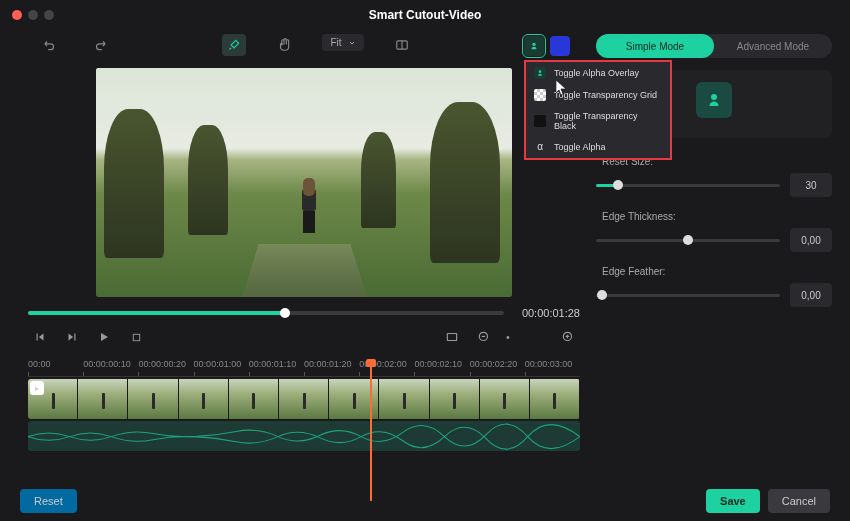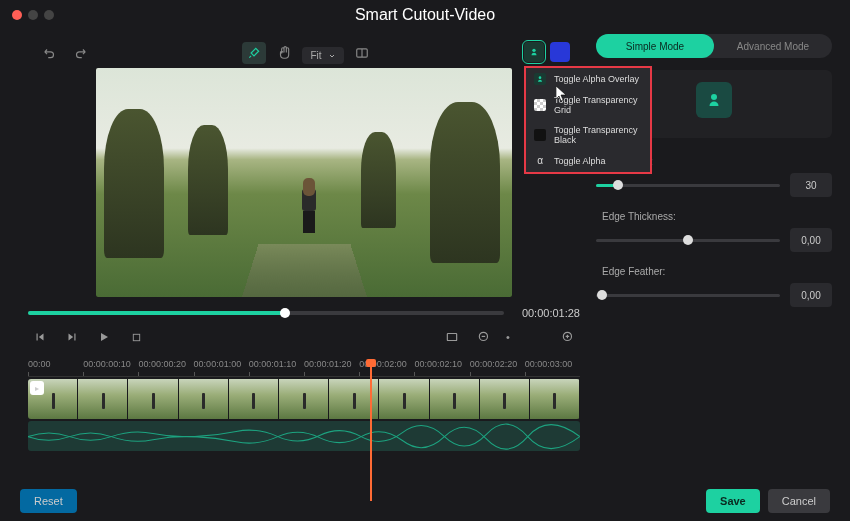--- a/index.html
+++ b/index.html
@@ -4,25 +4,25 @@
 <style>
 *{margin:0;padding:0;box-sizing:border-box;font-family:-apple-system,BlinkMacSystemFont,sans-serif}
 body{background:#1a1a1d;color:#ccc;width:850px;height:521px;overflow:hidden;font-size:11px}
 .app{width:850px;height:521px;position:relative}
 .titlebar{height:30px;display:flex;align-items:center;padding:0 12px;position:relative}
 .traffic{display:flex;gap:6px}
 .tl{width:10px;height:10px;border-radius:50%}
 .tl.red{background:#ff5f56}
 .tl.yel{background:#444}
 .tl.grn{background:#444}
-.title{position:absolute;left:50%;transform:translateX(-50%);color:#fff;font-size:16px;font-weight:400}
+.title{position:absolute;left:50%;transform:translateX(-50%);color:#fff;font-size:12px;font-weight:700}
 .content{display:flex;height:491px}
 .left{flex:1;padding:4px 10px 10px 28px;display:flex;flex-direction:column}
 .right{width:260px;padding:4px 18px 10px 6px;position:relative}
-.toolbar{height:30px;display:flex;align-items:flex-end;gap:6px;padding:0 10px;margin-bottom:4px}
+.toolbar{height:30px;display:flex;align-items:flex-start;gap:26px;padding:0 10px;margin-bottom:4px}
 .tb-btn{width:24px;height:22px;display:flex;align-items:center;justify-content:center;border-radius:4px;color:#888;cursor:pointer}
 .tb-btn.act{background:#2c3a38}
 .tb-spacer{flex:1}
 .fit{display:flex;align-items:center;gap:6px;background:#2a2a2e;border-radius:4px;padding:3px 8px;font-size:10px;color:#aaa}
 .preview{height:229px;background:#000;border-radius:2px;overflow:hidden;margin:0 68px}
 .scene{width:100%;height:100%;position:relative;background:linear-gradient(180deg,#dce5d8 0%,#e8ebe2 35%,#a8b583 40%,#6d8848 55%,#4a6b35 100%)}
 .road{position:absolute;bottom:0;left:35%;width:30%;height:45%;background:linear-gradient(180deg,#7a8a5a,#556840);transform:perspective(200px) rotateX(45deg);transform-origin:bottom}
 .person{position:absolute;bottom:28%;left:49%;width:18px;height:55px}
 .person .head{width:9px;height:9px;border-radius:50%;background:#c9a876;margin:0 auto}
 .person .hair{position:absolute;top:0;left:3px;width:12px;height:18px;background:#6b5438;border-radius:5px}
@@ -59,21 +59,21 @@
 .cutout-icon{width:36px;height:36px;margin:0 auto 8px;background:#1a4a42;border-radius:6px;display:flex;align-items:center;justify-content:center}
 .cutout-icon svg{width:18px;height:18px}
 .cutout-txt{font-size:10px;color:#aaa}
 .param{margin-bottom:14px}
 .param-label{font-size:10px;color:#aaa;margin-bottom:6px;padding-left:6px}
 .param-row{display:flex;align-items:center;gap:10px}
 .slider{flex:1;height:3px;background:#3a3a3e;border-radius:2px;position:relative}
 .sfill{position:absolute;left:0;top:0;height:100%;background:#1dd1a1;border-radius:2px}
 .sknob{position:absolute;top:50%;transform:translate(-50%,-50%);width:10px;height:10px;border-radius:50%;background:#ddd}
 .sval{width:42px;height:24px;background:#2a2a2e;border-radius:4px;display:flex;align-items:center;justify-content:center;font-size:10px;color:#ccc}
-.dropdown{position:absolute;top:0;left:-64px;width:128px;background:#2a2a2e;border:2.5px solid #e63946;z-index:20}
+.dropdown{position:absolute;top:0;left:-64px;width:148px;background:#2a2a2e;border:2.5px solid #e63946;z-index:20}
 .dd-item{display:flex;align-items:center;gap:8px;padding:5px 8px;font-size:9px;color:#ddd;cursor:pointer}
 .dd-ico{width:12px;height:12px;border-radius:2px;flex-shrink:0}
 .swatches{display:flex;gap:6px;margin-bottom:2px;margin-top:2px}
 .sw{width:20px;height:20px;border-radius:4px;cursor:pointer}
 .sw.on{outline:1.5px solid #1dd1a1;outline-offset:1px}
 .cursor{position:absolute;top:18px;left:30px;z-index:25;pointer-events:none}
 .footer{position:absolute;bottom:0;left:0;right:0;height:40px;display:flex;align-items:center;padding:0 20px;gap:8px}
 .btn{height:24px;padding:0 14px;border-radius:4px;font-size:11px;display:flex;align-items:center;cursor:pointer;border:none}
 .btn-reset{background:#0369a1;color:#ccc}
 .btn-save{background:#1dd1a1;color:#0a2a20;font-weight:700}

